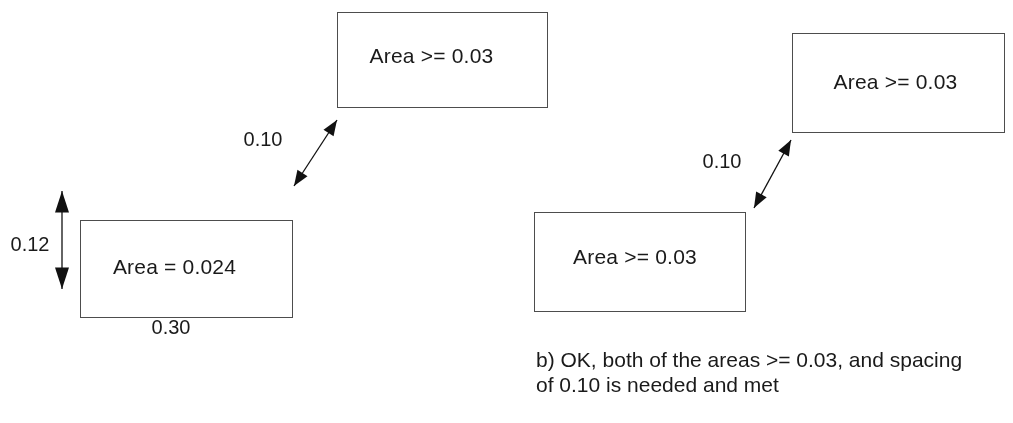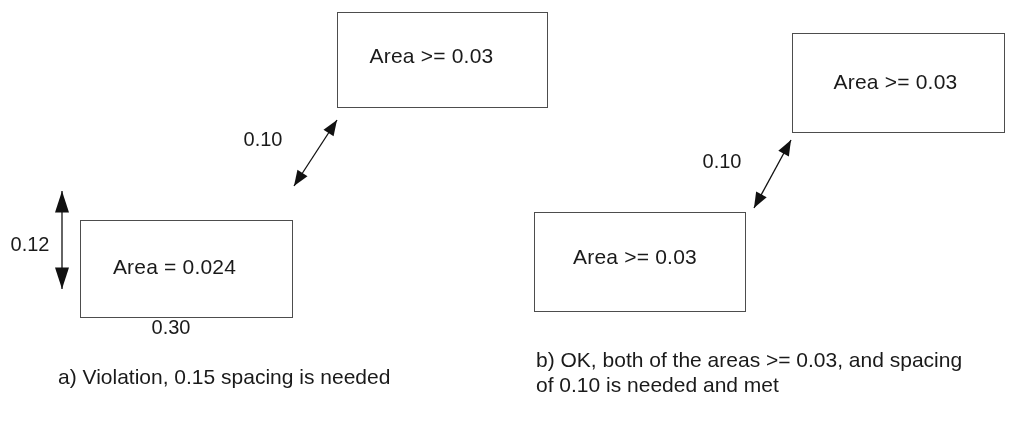--- a/index.html
+++ b/index.html
@@ -96,21 +96,20 @@
   <div id="box-a-bottom" class="rbox">
     <span class="box-label">Area = 0.024</span>
   </div>
 
   <div id="spacing-label-a" class="dim-label">0.10</div>
 
   <div id="height-label-a" class="dim-label">0.12</div>
 
   <div id="width-label-a" class="dim-label">0.30</div>
 
-  <div id="caption-a" class="caption">a) Violation, 0.15 spacing is needed</div>
 
   <div id="box-b-top" class="rbox">
     <span class="box-label">Area &gt;= 0.03</span>
   </div>
 
   <div id="box-b-bottom" class="rbox">
     <span class="box-label">Area &gt;= 0.03</span>
   </div>
 
   <div id="spacing-label-b" class="dim-label">0.10</div>

